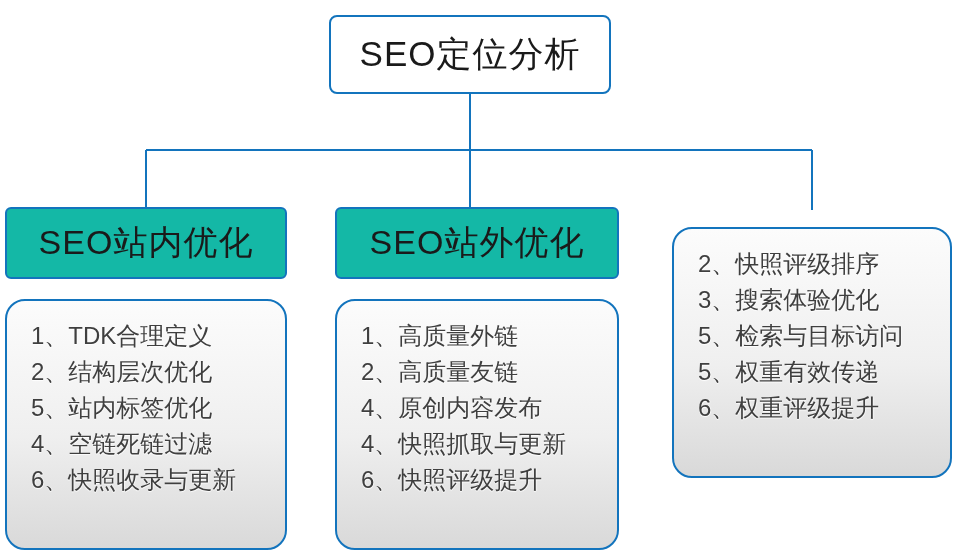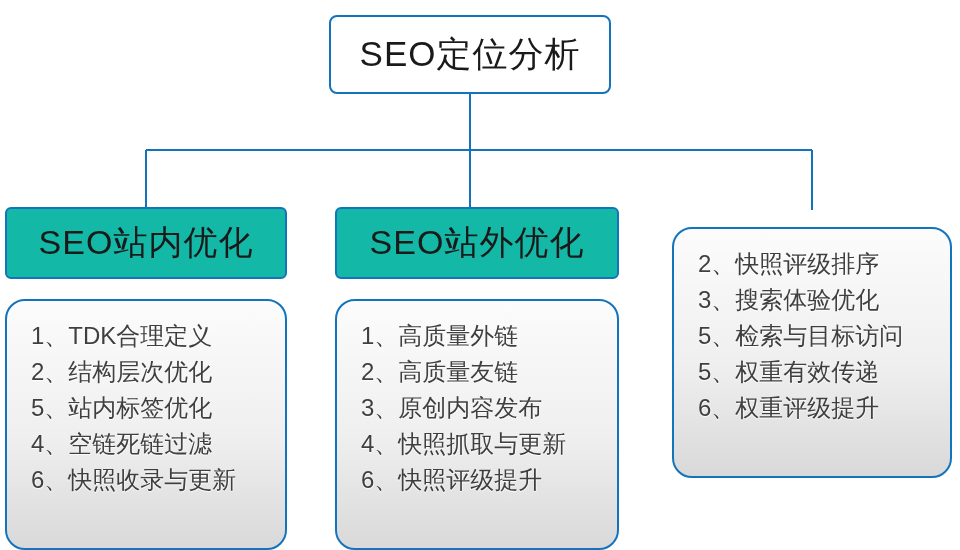--- a/index.html
+++ b/index.html
@@ -79,21 +79,21 @@
       </div>
   </section>
 
   <section class="column col-1">
     <div class="branch-header">
       <span class="node-label">SEO站外优化</span>
     </div>
     <div class="branch-list">
         <div class="list-item">1、高质量外链</div>
         <div class="list-item">2、高质量友链</div>
-        <div class="list-item">3、原创内容发布</div>
+        <div class="list-item">4、原创内容发布</div>
         <div class="list-item">4、快照抓取与更新</div>
         <div class="list-item">6、快照评级提升</div>
       </div>
   </section>
 
   <section class="column col-2">
     <div class="branch-list">
         <div class="list-item">2、快照评级排序</div>
         <div class="list-item">3、搜索体验优化</div>
         <div class="list-item">5、检索与目标访问</div>

